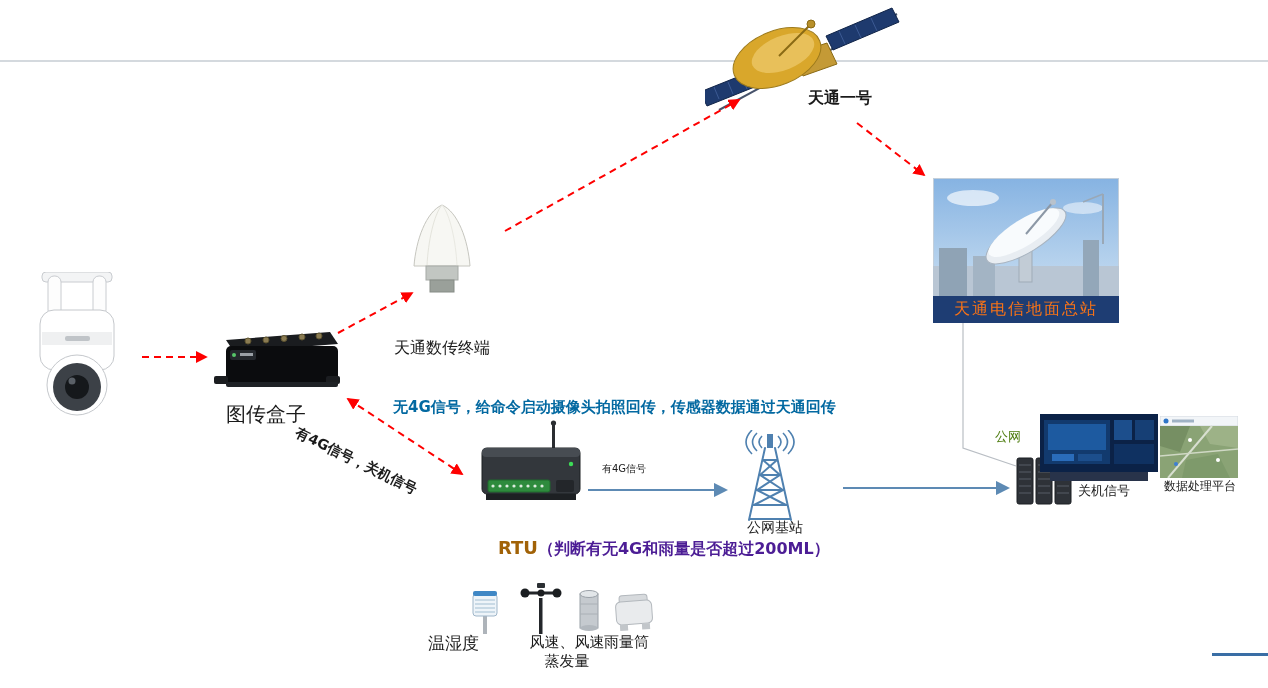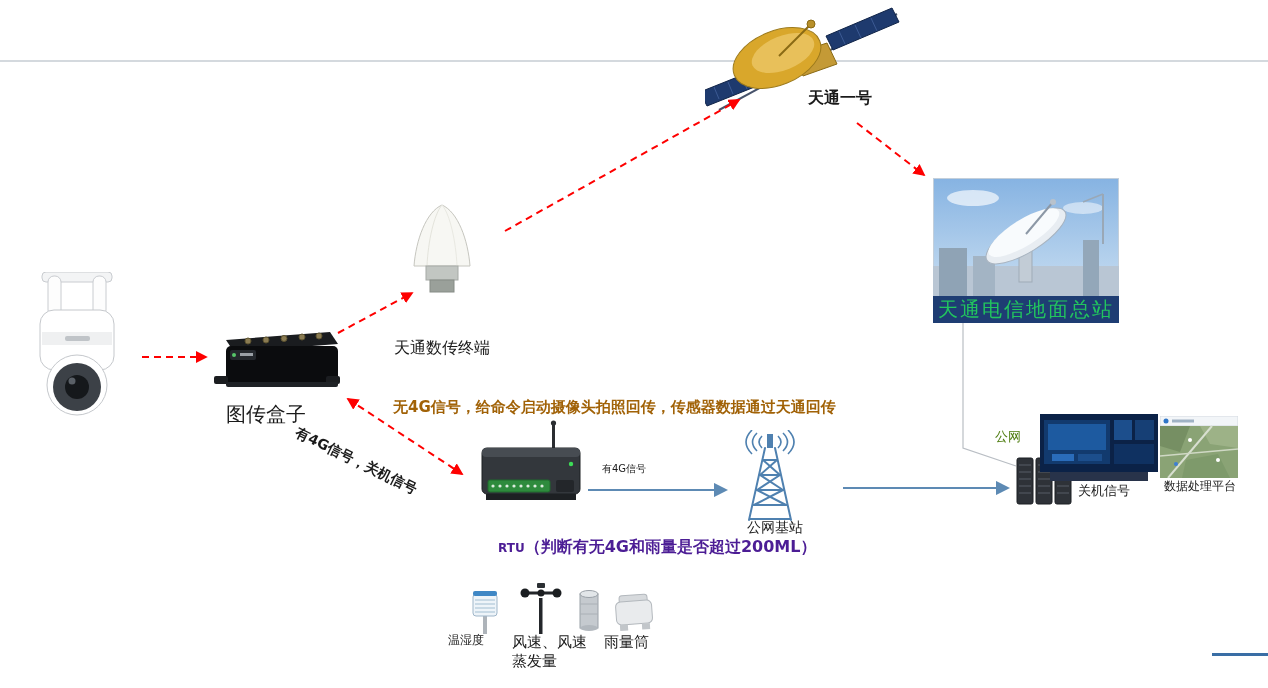--- a/index.html
+++ b/index.html
@@ -2,31 +2,31 @@
 <html><head>
 <meta charset="utf-8">
 <style>
   *{margin:0;padding:0;box-sizing:border-box}
   html,body{background:#ffffff}
   body{font-family:"DejaVu Sans","Liberation Sans",sans-serif;color:#1a1a1a}
   .stage{position:relative;width:1268px;height:688px;background:#ffffff;overflow:hidden}
   .abs{position:absolute}
   .lbl{position:absolute;font-size:15px;color:#1a1a1a;white-space:nowrap;line-height:1.25}
   .bold{font-weight:bold}
-  .red{color:#a16207}
+  .red{color:#0369a1}
   .top-rule{position:absolute;left:0;top:60px;width:1268px;height:2px;background:#d4d9de}
   .overlay{position:absolute;left:0;top:0;pointer-events:none}
   .gs-photo{position:absolute;left:933px;top:178px;width:186px;height:145px;background:linear-gradient(#86b3e2,#d8e8f5);box-shadow:0 0 0 1px #c3cfdb inset}
-  .gs-caption{position:absolute;left:0;right:0;bottom:0;height:27px;background:#1e3d73;color:#22c55e;font-size:20px;display:flex;align-items:center;justify-content:center;letter-spacing:2px}
+  .gs-caption{position:absolute;left:0;right:0;bottom:0;height:27px;background:#1e3d73;color:#f97316;font-size:16px;display:flex;align-items:center;justify-content:center;letter-spacing:2px}
   .rot-label{position:absolute;left:300px;top:424px;transform:rotate(26deg);transform-origin:0 0;font-weight:bold;font-size:14px;white-space:nowrap}
   .rtu-line{position:absolute;left:498px;top:537px;white-space:nowrap}
-  .rtu-line .p1{font-weight:bold;font-size:12px;color:#4c1d95}
+  .rtu-line .p1{font-weight:bold;font-size:18px;color:#a16207}
   .rtu-line .p2{font-weight:bold;font-size:16px;color:#4c1d95}
   .accent-br{position:absolute;left:1212px;top:653px;width:56px;height:3px;background:#3a6ea5}
-  .center{}
+  .center{text-align:center}
 </style>
 </head>
 <body>
 
 <div class="stage">
 
   <div class="top-rule"></div>
 
   <div class="abs" style="left:28px;top:272px;width:100px;height:150px">
     <svg width="100" height="150" viewBox="0 0 100 150">
@@ -311,21 +311,21 @@
   <div class="lbl" style="left:602px;top:463px;font-size:10px">有4G信号</div>
 
   <div class="lbl" style="left:747px;top:519px;font-size:14px">公网基站</div>
 
   <div class="lbl" style="left:995px;top:429px;font-size:13px;color:#4d7c0f">公网</div>
 
   <div class="lbl" style="left:1078px;top:483px;font-size:13px">关机信号</div>
 
   <div class="lbl" style="left:1164px;top:479px;font-size:12px">数据处理平台</div>
 
-  <div class="lbl" style="left:448px;top:633px;font-size:12px">温湿度</div>
+  <div class="lbl" style="left:428px;top:633px;font-size:17px">温湿度</div>
 
   <div class="lbl center" style="left:512px;top:633px;width:110px;font-size:15px">
     <div>风速、风速</div>
     <div>蒸发量</div>
   </div>
 
   <div class="lbl" style="left:604px;top:633px;font-size:15px">雨量筒</div>
 
   <div class="accent-br"></div>
 

